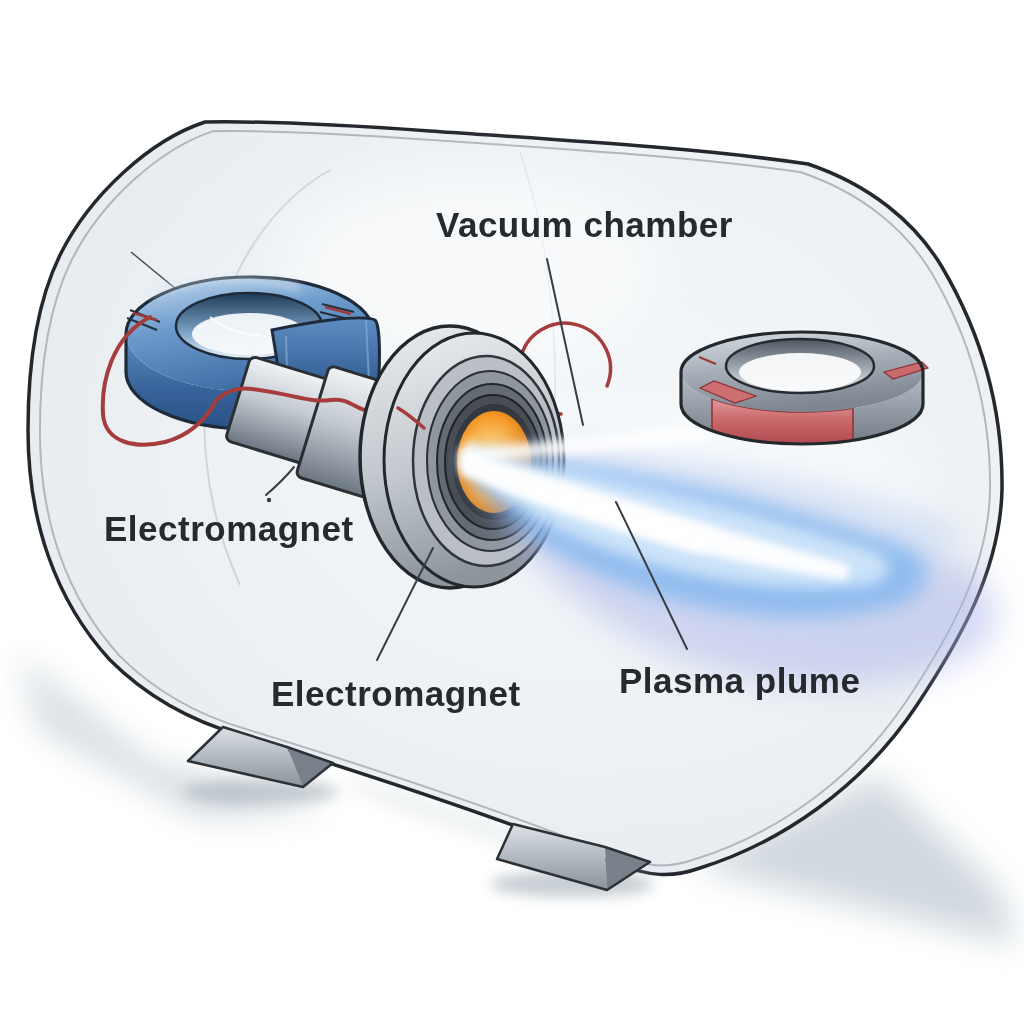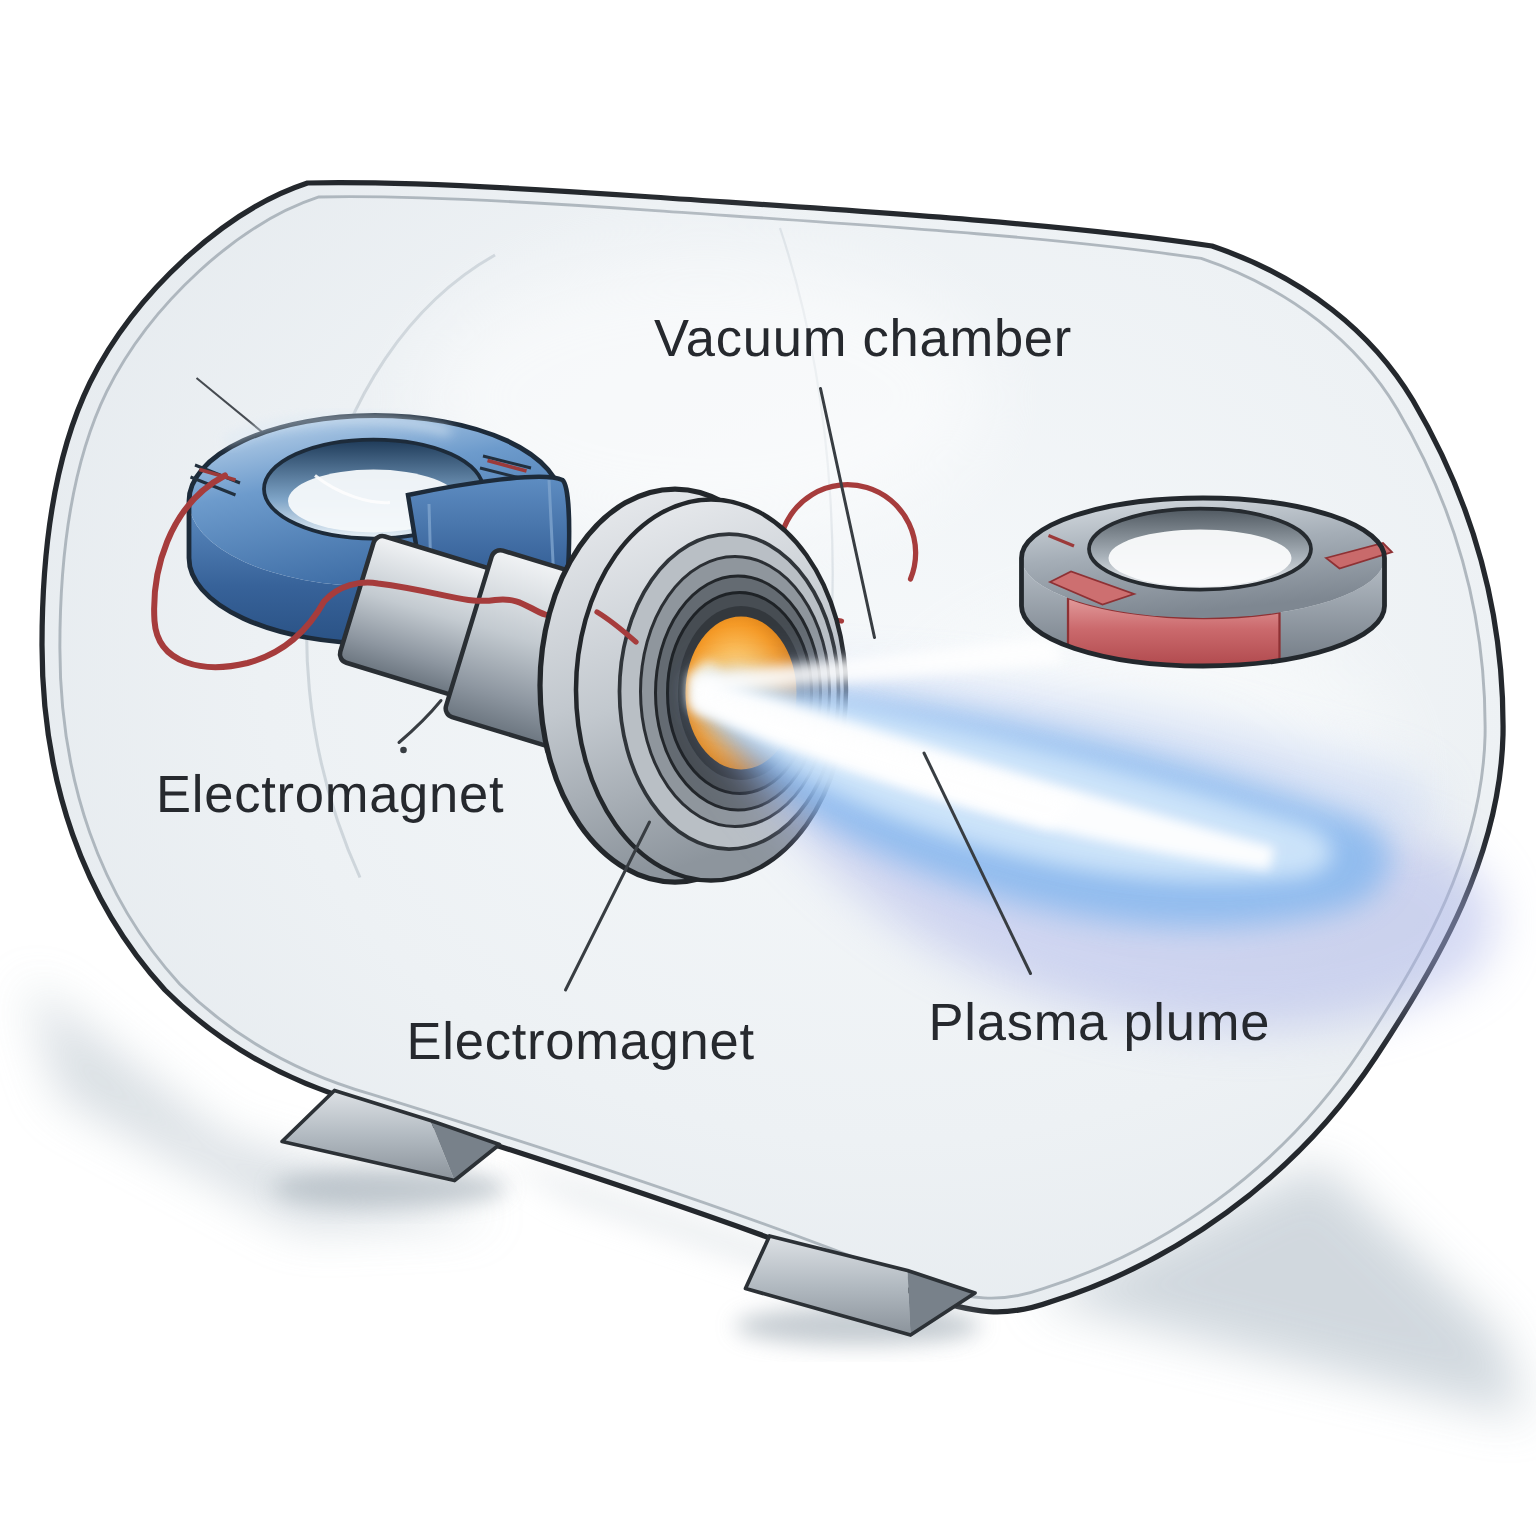--- a/index.html
+++ b/index.html
@@ -1,17 +1,17 @@
 <!DOCTYPE html>
 <html><head>
 <meta charset="utf-8">
 <style>
   html,body{margin:0;padding:0;background:#ffffff;}
   #stage{position:relative;width:1024px;height:1024px;background:#ffffff;overflow:hidden;
-         font-family:"Liberation Sans", sans-serif;}
+         font-family:"Liberation Sans", sans-serif;font-weight:bold;}
   svg{display:block}
   .lbl{fill:#26292e;font-family:"Liberation Sans",sans-serif;font-size:35px;letter-spacing:.5px;}
 </style>
 </head>
 <body>
 
 <div id="stage">
 <svg width="1024" height="1024" viewBox="0 0 1024 1024">
   <defs>
     <radialGradient id="lgChamber" cx="58%" cy="42%" r="78%">

